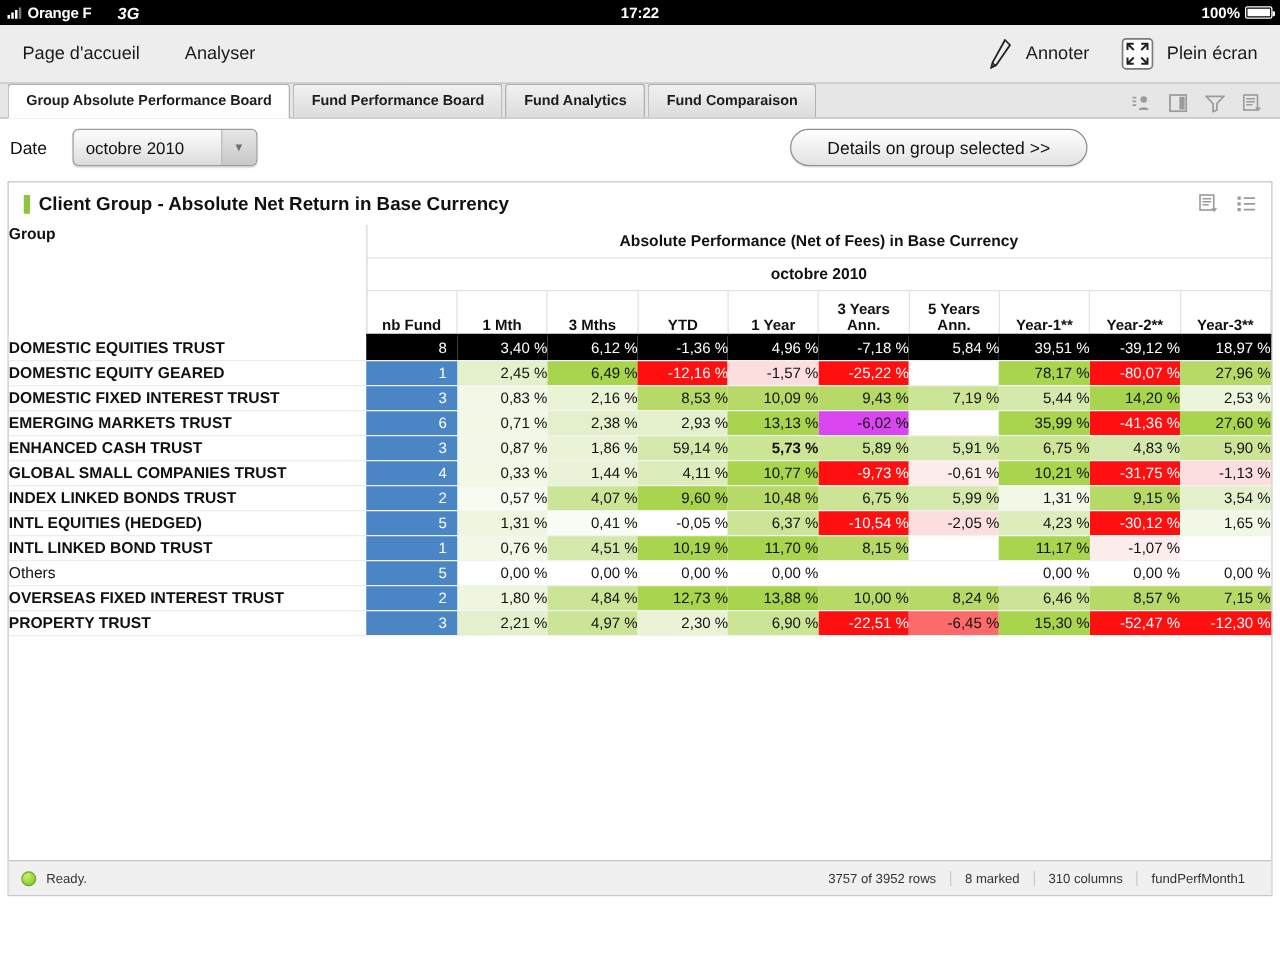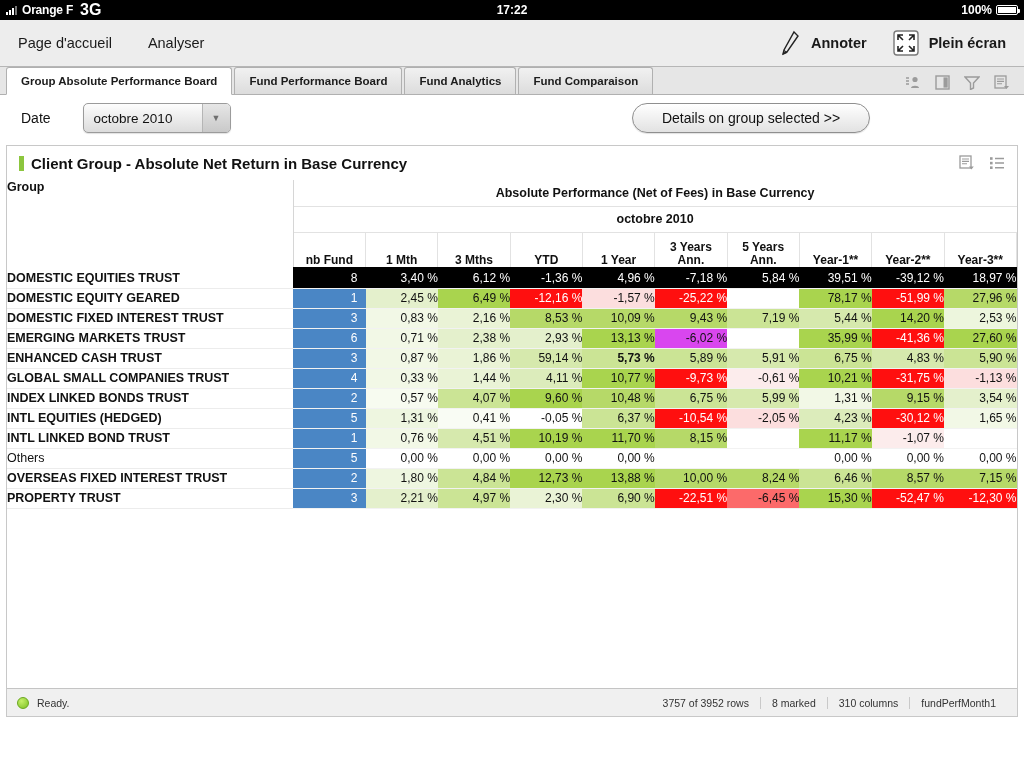--- a/index.html
+++ b/index.html
@@ -18,21 +18,21 @@
     padding: 0 6px;
   }
   .sb-left { display: flex; align-items: center; gap: 5px; }
   .signal-bars { display: flex; align-items: flex-end; gap: 1px; height: 9px; }
   .signal-bars i { width: 2px; background: #fff; display: block; }
   .signal-bars i:nth-child(1){height:3px;}
   .signal-bars i:nth-child(2){height:5px;}
   .signal-bars i:nth-child(3){height:7px;}
   .signal-bars i:nth-child(4){height:9px;background:#777;}
   .sb-carrier { font-size: 12px; letter-spacing: -0.2px; }
-  .sb-net { font-size: 16px; margin-left: 2px; }
+  .sb-net { font-size: 13px; margin-left: 16px; font-style: italic; }
   .sb-center { position: absolute; left: 0; right: 0; text-align: center; font-size: 12px; }
   .sb-right { margin-left: auto; display: flex; align-items: center; gap: 4px; position: relative; z-index: 2; }
   .battery {
     width: 22px; height: 10px; border: 1px solid #fff; border-radius: 2px;
     position: relative; display: inline-block;
   }
   .battery::after {
     content:""; position:absolute; right:-3px; top:3px; width:2px; height:4px;
     background:#fff; border-radius:0 1px 1px 0;
   }
@@ -44,21 +44,21 @@
     border-bottom: 1px solid #b6b6b6;
     display: flex; align-items: center;
     position: relative;
   }
   .appnav { display: flex; align-items: center; height: 100%; }
   .appnav-item {
     font-size: 14.5px; color: #1a1a1a; padding: 0 18px;
     height: 100%; display: flex; align-items: center; cursor: pointer;
   }
   .appbar-right { margin-left: auto; display: flex; align-items: center; gap: 26px; padding-right: 18px; }
-  .tool-btn { display: flex; align-items: center; gap: 10px; cursor: pointer; font-weight: bold; }
+  .tool-btn { display: flex; align-items: center; gap: 10px; cursor: pointer; }
   .tool-btn span.lbl { font-size: 14.5px; color: #1a1a1a; }
 
   
   .tabstrip {
     height: 28px; background: #e6e6e6;
     border-bottom: 1px solid #b0b0b0;
     display: flex; align-items: flex-end; padding-left: 6px;
     position: relative;
   }
   .tab {
@@ -76,23 +76,22 @@
     border-bottom: 1px solid #fff;
   }
   .tabstrip-icons {
     margin-left: auto; display: flex; align-items: center; gap: 14px;
     padding: 0 14px 4px 0;
   }
 
   
   .filter-bar {
     height: 46px; background: #fff;
-    display: flex; align-items: center; padding: 0 21px;
+    display: flex; align-items: center; padding: 0 8px;
     position: relative;
-    gap: 12px;
   }
   .date-label { font-size: 14px; color: #111; margin-right: 20px; }
   .date-select {
     width: 148px; height: 30px;
     border: 1px solid #9b9b9b; border-radius: 5px;
     background-image: linear-gradient(#fdfdfd,#dcdcdc);
     display: flex; align-items: center; cursor: pointer;
     box-shadow: 0 1px 1px rgba(0,0,0,0.12);
     overflow: hidden;
   }
@@ -383,21 +382,21 @@
         <tr>
           <td class="row-label">DOMESTIC EQUITY GEARED</td>
           <td class="cell nb" style="background: rgb(74, 134, 197); color: rgb(255, 255, 255);">1</td>
           <td class="cell" style="background: rgb(228, 240, 204); color: rgb(17, 17, 17);">2,45 %</td>
           <td class="cell" style="background: rgb(169, 212, 78); color: rgb(17, 17, 17);">6,49 %</td>
           <td class="cell" style="background: rgb(255, 15, 15); color: rgb(255, 255, 255);">-12,16 %</td>
           <td class="cell" style="background: rgb(252, 222, 222); color: rgb(17, 17, 17);">-1,57 %</td>
           <td class="cell" style="background: rgb(255, 15, 15); color: rgb(255, 255, 255);">-25,22 %</td>
           <td class="cell" style="background: rgb(255, 255, 255); color: rgb(17, 17, 17);"></td>
           <td class="cell" style="background: rgb(169, 212, 78); color: rgb(17, 17, 17);">78,17 %</td>
-          <td class="cell" style="background: rgb(255, 15, 15); color: rgb(255, 255, 255);">-51,99 %</td>
+          <td class="cell" style="background: rgb(255, 15, 15); color: rgb(255, 255, 255);">-80,07 %</td>
           <td class="cell" style="background: rgb(182, 217, 104); color: rgb(17, 17, 17);">27,96 %</td>
         </tr>
         <tr>
           <td class="row-label">DOMESTIC FIXED INTEREST TRUST</td>
           <td class="cell nb" style="background: rgb(74, 134, 197); color: rgb(255, 255, 255);">3</td>
           <td class="cell" style="background: rgb(242, 248, 230); color: rgb(17, 17, 17);">0,83 %</td>
           <td class="cell" style="background: rgb(234, 243, 214); color: rgb(17, 17, 17);">2,16 %</td>
           <td class="cell" style="background: rgb(182, 217, 104); color: rgb(17, 17, 17);">8,53 %</td>
           <td class="cell" style="background: rgb(182, 217, 104); color: rgb(17, 17, 17);">10,09 %</td>
           <td class="cell" style="background: rgb(182, 217, 104); color: rgb(17, 17, 17);">9,43 %</td>

